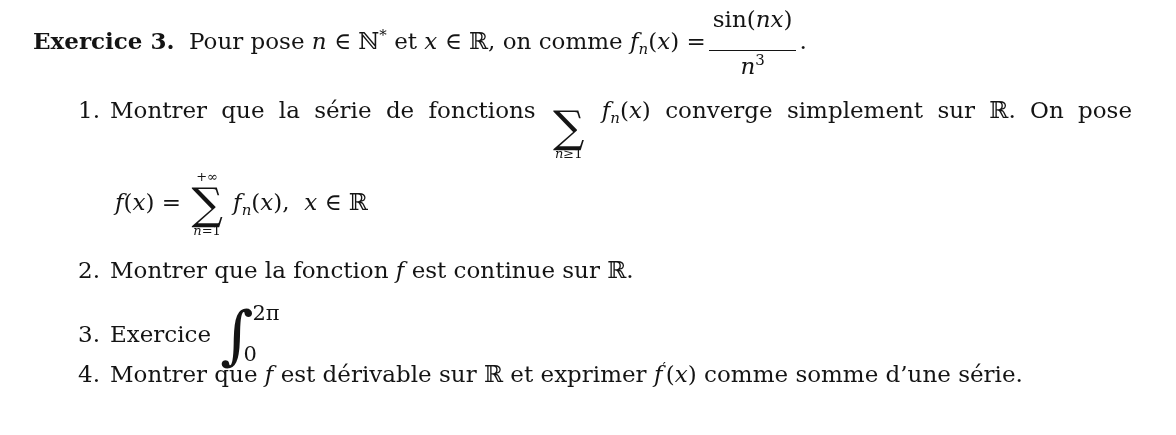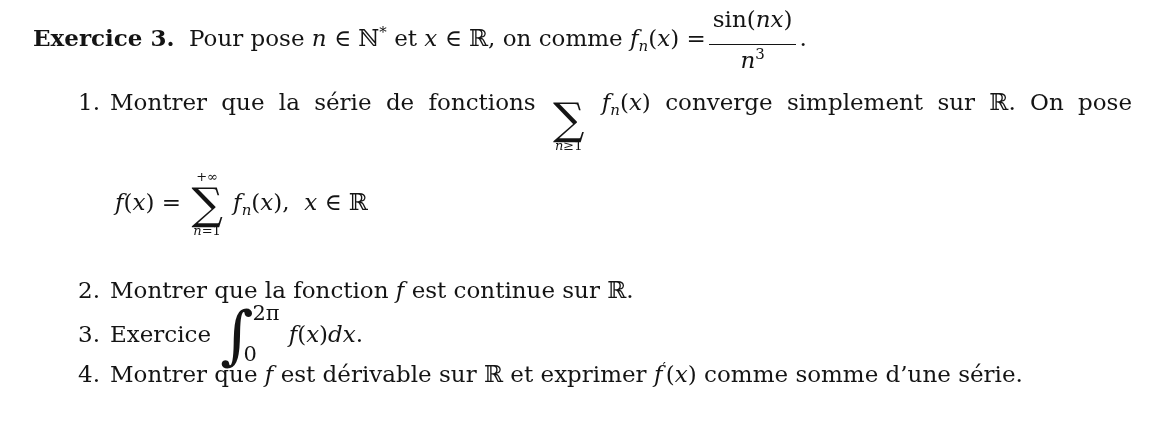--- a/index.html
+++ b/index.html
@@ -14,42 +14,42 @@
   .bf { font-weight:bold; }
   .sup { font-size:15px; vertical-align:9px; line-height:0; }
   .sub { font-size:15px; vertical-align:-5px; line-height:0; }
   .cluster { white-space:nowrap; }
 
   
   .header { left:33px; top:6px; width:1120px; white-space:nowrap; }
 
   
   .frac { display:inline-block; vertical-align:middle; text-align:center; margin:0 3px; line-height:1.15; }
-  .frac-num { display:block; padding:0 4px 12px; border-bottom:1.5px solid #141414; }
+  .frac-num { display:block; padding:0 4px 18px; border-bottom:1.5px solid #141414; }
   .frac-den { display:block; padding-top:2px; }
 
   
   .bigop { display:inline-flex; flex-direction:column; align-items:center; line-height:1; margin:0 3px; }
   .bigop-sym { font-size:44px; line-height:0.88; font-style:normal; }
   .bigop-lim { font-size:13px; line-height:1.15; white-space:nowrap; }
   .sum-inline { vertical-align:-24px; }   
   .sum-display { vertical-align:middle; } 
 
   
   .integral { display:inline-flex; align-items:stretch; }
   .int-sign { font-size:64px; line-height:66px; font-style:normal; }
   .int-limits { display:flex; flex-direction:column; justify-content:space-between; font-size:21px; height:66px; padding:1px 0 3px; line-height:1; }
   .int-upper { align-self:flex-start; margin-left:-1px; }
   .int-lower { align-self:flex-start; margin-left:-10px; }
 
   
   .itemnum { display:inline-block; width:32px; }
-  .item1 { left:78px; top:88px; width:1054px; text-align:justify; text-align-last:justify; }
+  .item1 { left:78px; top:96px; width:1054px; text-align:justify; text-align-last:justify; }
   .formula { left:115px; top:170px; white-space:nowrap; }
-  .item2 { left:78px; top:276px; white-space:nowrap; }
+  .item2 { left:78px; top:256px; white-space:nowrap; }
   .item3 { left:78px; top:302px; display:flex; align-items:center; column-gap:9px; }
   .item3 .itemnum { width:23px; }
   .item4 { left:78px; top:360px; white-space:nowrap; }
 </style>
 </head>
 <body>
 
 <div class="abs header">
   <span class="bf">Exercice 3.</span>&nbsp;
   <span>Pour pose</span>
@@ -98,21 +98,20 @@
 <div class="abs item3">
   <span class="itemnum">3.</span>
   <span>Exercice</span>
   <span class="integral">
       <span class="int-sign">∫</span>
       <span class="int-limits">
         <span class="int-upper">2π</span>
         <span class="int-lower">0</span>
       </span>
     </span>
-  <span class="cluster"><span class="it">f</span><span>(</span><span class="it">x</span><span>)</span><span class="it">dx</span><span>.</span></span>
 </div>
 
 <div class="abs item4">
   <span class="itemnum">4.</span><span>Montrer que</span>
   <span class="it">f</span>
   <span>est dérivable sur ℝ et exprimer</span>
   <span class="cluster"><span class="it">f</span><sup class="sup">′</sup><span>(</span><span class="it">x</span><span>)</span></span>
   <span>comme somme d’une série.</span>
 </div>
 

